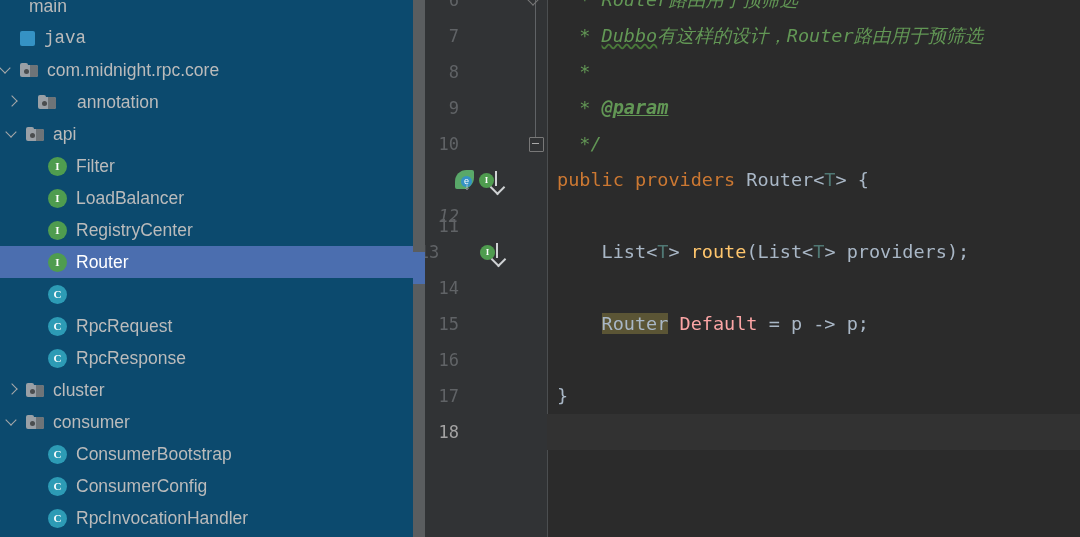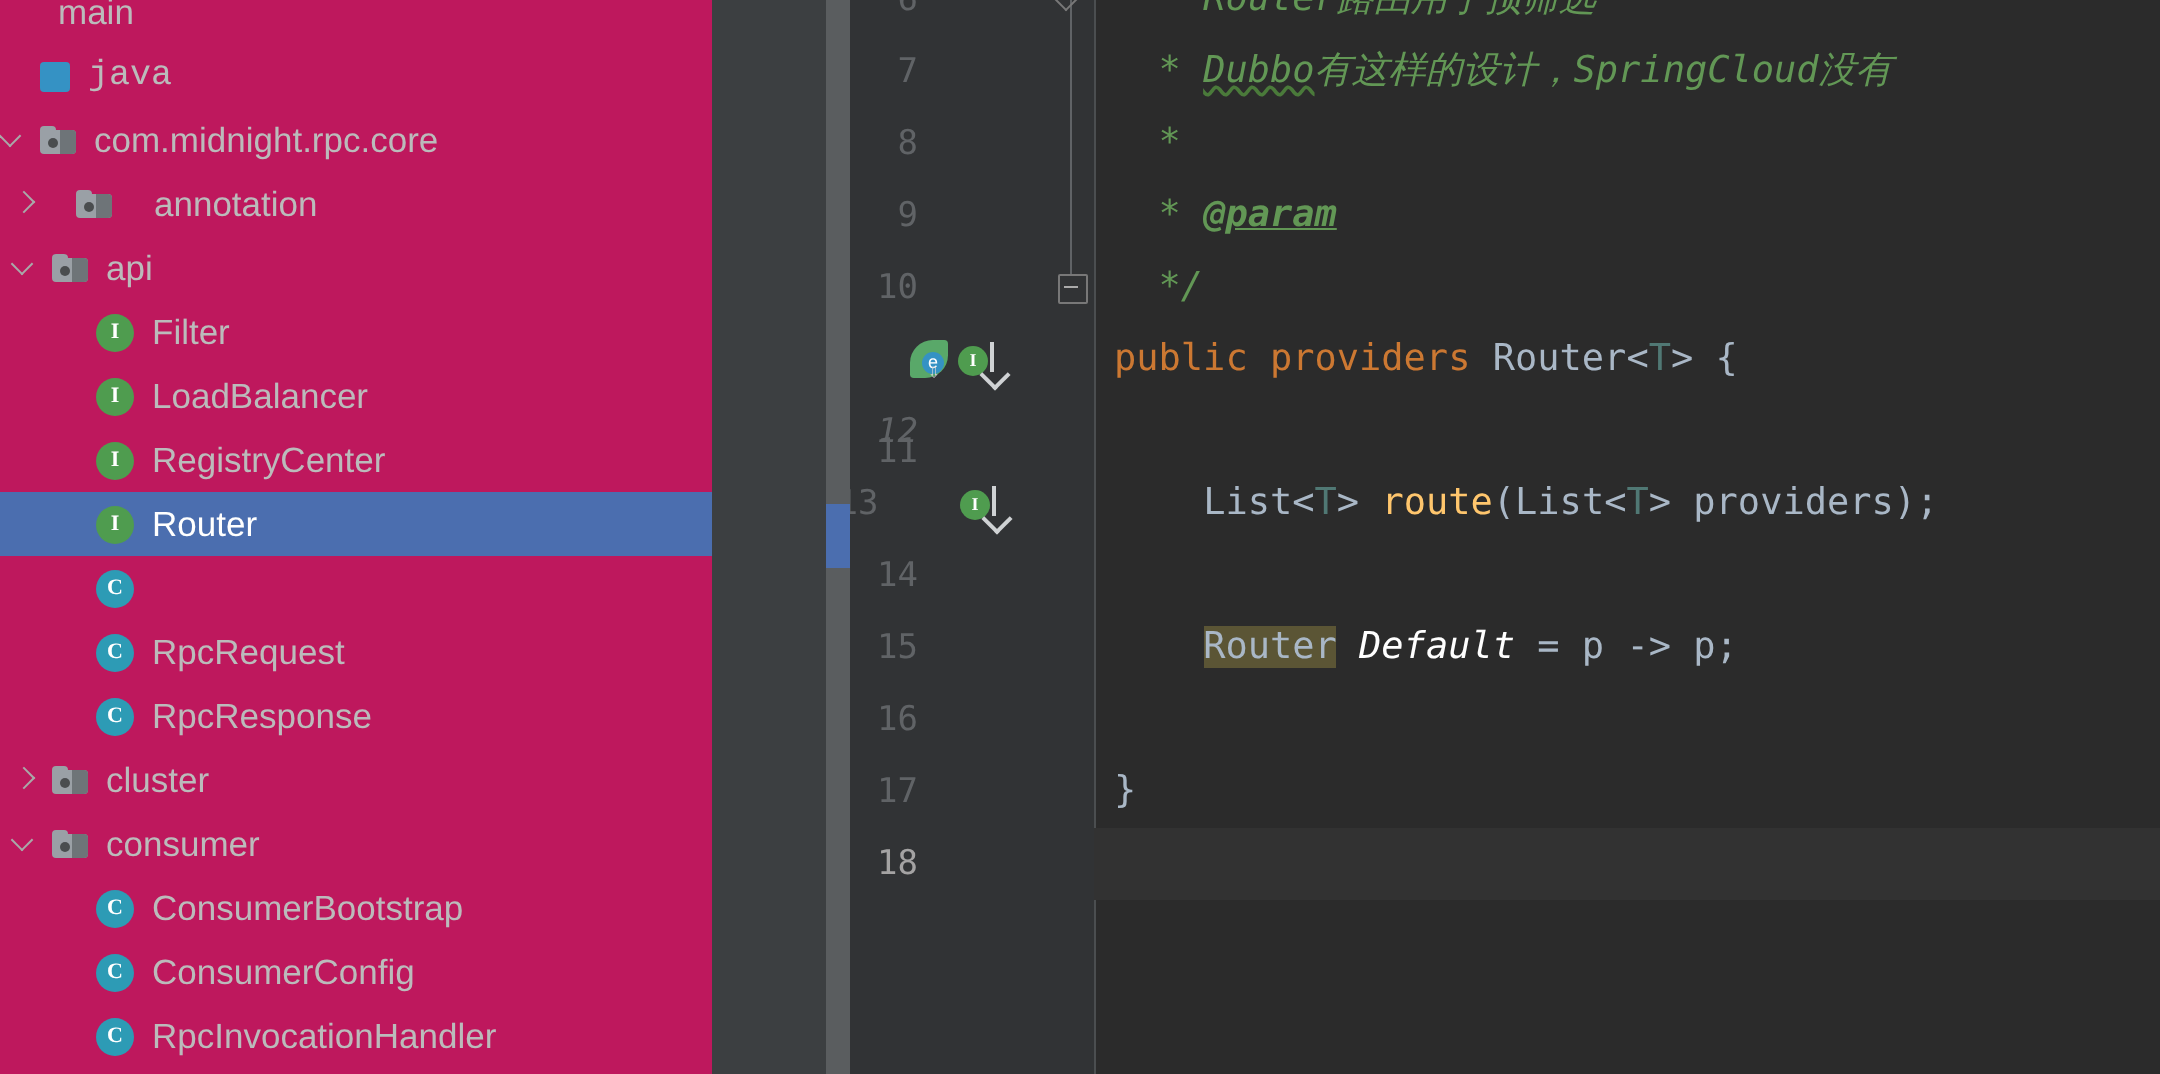--- a/index.html
+++ b/index.html
@@ -6,22 +6,22 @@
   body{
     width:1080px;height:537px;overflow:hidden;
     background:#3c3f41;
     font-family:"Liberation Sans",sans-serif;
     -webkit-font-smoothing:antialiased;
   }
   #app{position:relative;width:1080px;height:537px;}
 
   
   #tree{
-    position:absolute;left:0;top:0;width:356px;height:537px;
-    background:#be185d;overflow:hidden;
+    position:absolute;left:0;top:0;width:413px;height:537px;
+    background:#0c4a6e;overflow:hidden;
   }
   .row{
     position:relative;height:32px;line-height:32px;
     white-space:nowrap;font-size:17.5px;color:#bbbbbb;
     display:flex;align-items:center;
   }
   .row.selected{background:#4b6eaf;color:#ffffff;width:425px;}
   .chev{
     width:13px;height:13px;flex:0 0 13px;position:relative;margin-right:7px;
   }
@@ -108,21 +108,21 @@
   }
 
   
   .cmt   {color:#629755;font-style:italic;}
   .cmttag{color:#629755;font-style:italic;font-weight:bold;text-decoration:underline;}
   .cmtT  {color:#629755;font-style:italic;}
   .kw    {color:#cc7832;}
   .plain {color:#a9b7c6;}
   .gen   {color:#507874;}
   .mth   {color:#ffc66d;}
-  .fld   {color:#ffffff;font-style:italic;}
+  .fld   {color:#fca5a5;}
   .hl    {background:#5b5535;color:#a9b7c6;}
   .typo  {text-decoration:underline wavy #4a7a3a;text-decoration-skip-ink:none;}
 
   
   .foldline{
     position:absolute;left:110px;width:1px;background:#606366;
   }
   .foldbox{
     position:absolute;left:104px;width:13px;height:13px;
     border:1px solid #787878;background:#313335;border-radius:1px;
@@ -337,21 +337,21 @@
         <div class="implmark" style="left: 55px; top: 243px;">
           <span class="circ">I</span>
           <span class="arr"></span>
           <span class="arrh"></span>
         </div>
       </div>
     <div id="gutterline"></div>
     <div id="editor-content">
         <div class="caretrow" style="top: 414px;"></div>
         <div class="code" style="top: -18px;">&nbsp;&nbsp;<span class="cmt">* Router路由用于预筛选</span></div>
-        <div class="code" style="top: 18px;">&nbsp;&nbsp;<span class="cmt">* </span><span class="cmt typo">Dubbo</span><span class="cmt">有这样的设计，SpringCloud没有</span></div>
+        <div class="code" style="top: 18px;">&nbsp;&nbsp;<span class="cmt">* </span><span class="cmt typo">Dubbo</span><span class="cmt">有这样的设计，Router路由用于预筛选</span></div>
         <div class="code" style="top: 54px;">&nbsp;&nbsp;<span class="cmt">*</span></div>
         <div class="code" style="top: 90px;">&nbsp;&nbsp;<span class="cmt">* </span><span class="cmttag">@param</span><span class="cmt"> </span><span class="cmtT"><t></t></span></div>
         <div class="code" style="top: 126px;">&nbsp;&nbsp;<span class="cmt">*/</span></div>
         <div class="code" style="top: 162px;"><span class="kw">public</span> <span class="kw">providers</span> <span class="plain">Router</span><span class="plain">&lt;</span><span class="gen">T</span><span class="plain">&gt;</span> <span class="plain">{</span></div>
         <div class="code" style="top: 198px;"></div>
         <div class="code" style="top: 234px;">    <span class="plain">List</span><span class="plain">&lt;</span><span class="gen">T</span><span class="plain">&gt;</span> <span class="mth">route</span><span class="plain">(</span><span class="plain">List</span><span class="plain">&lt;</span><span class="gen">T</span><span class="plain">&gt;</span> <span class="plain">providers</span><span class="plain">)</span><span class="plain">;</span></div>
         <div class="code" style="top: 270px;"></div>
         <div class="code" style="top: 306px;">    <span class="hl">Router</span> <span class="fld">Default</span> <span class="plain">=</span> <span class="plain">p</span> <span class="plain">-&gt;</span> <span class="plain">p</span><span class="plain">;</span></div>
         <div class="code" style="top: 342px;"></div>
         <div class="code" style="top: 378px;"><span class="plain">}</span></div>

